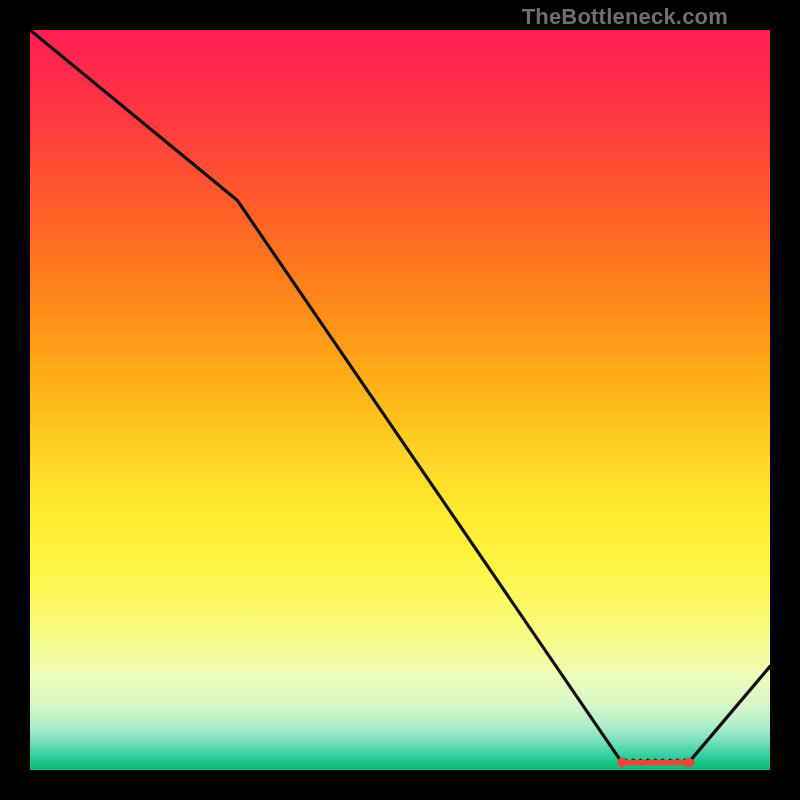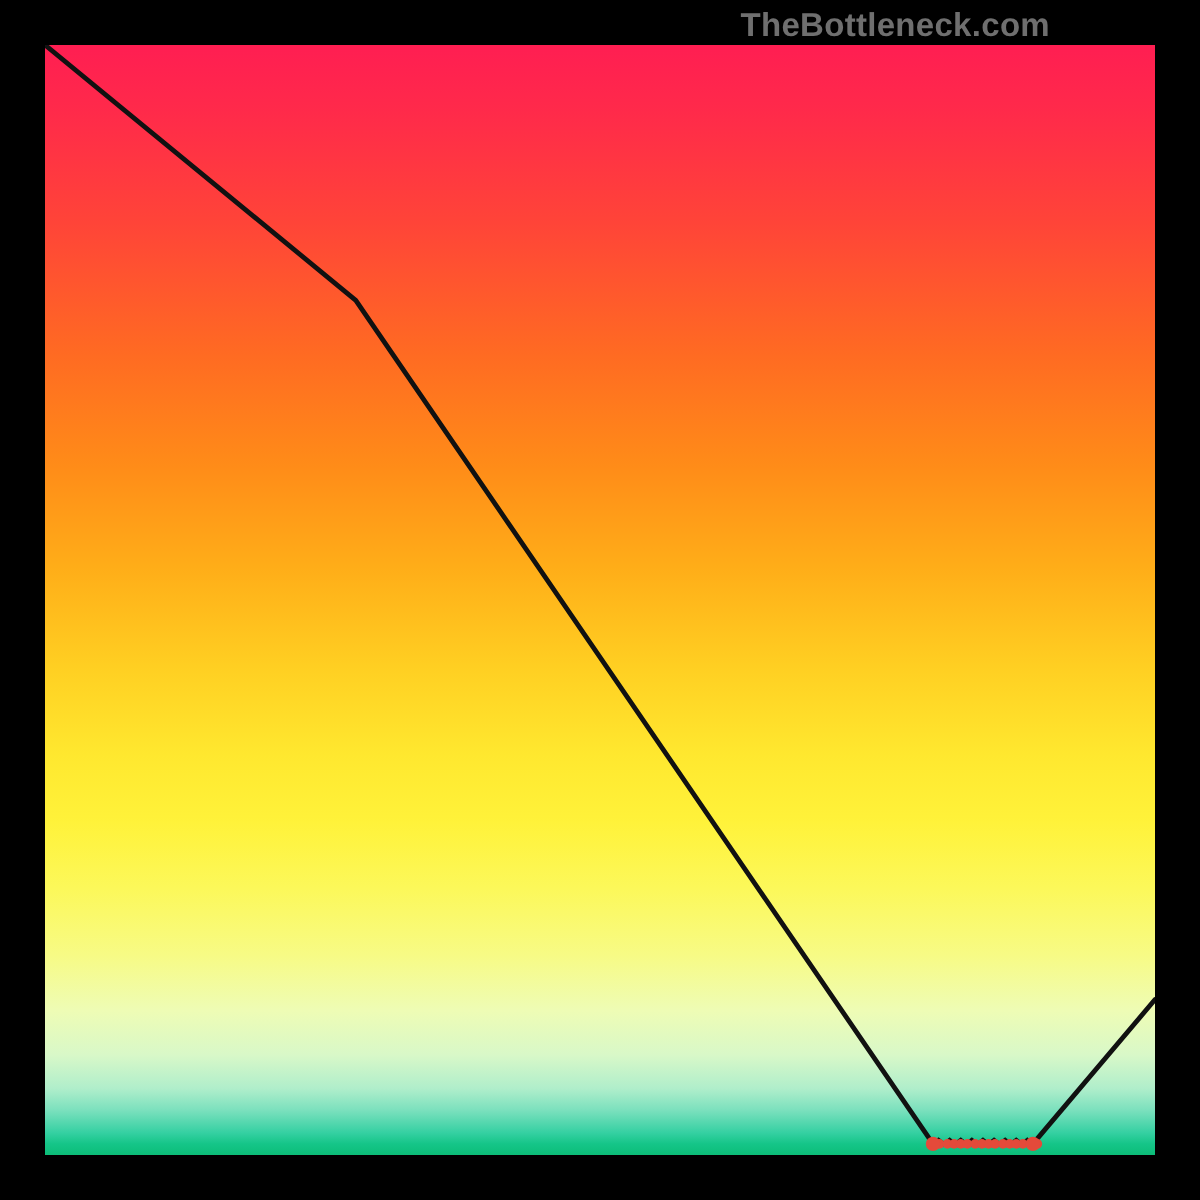--- a/index.html
+++ b/index.html
@@ -9,20 +9,21 @@
     height: 800px;
     overflow: hidden;
     background: #000;
     font-family: Arial, Helvetica, sans-serif;
   }
   .frame {
     position: relative;
     width: 716px;
     height: 800px;
     background: #000;
+    padding-left: 28px;
   }
   .plot {
     position: absolute;
     left: 30px;
     top: 30px;
     width: 740px;
     height: 740px;
     background: linear-gradient(
       to bottom,
       #ff1e52 0%,

